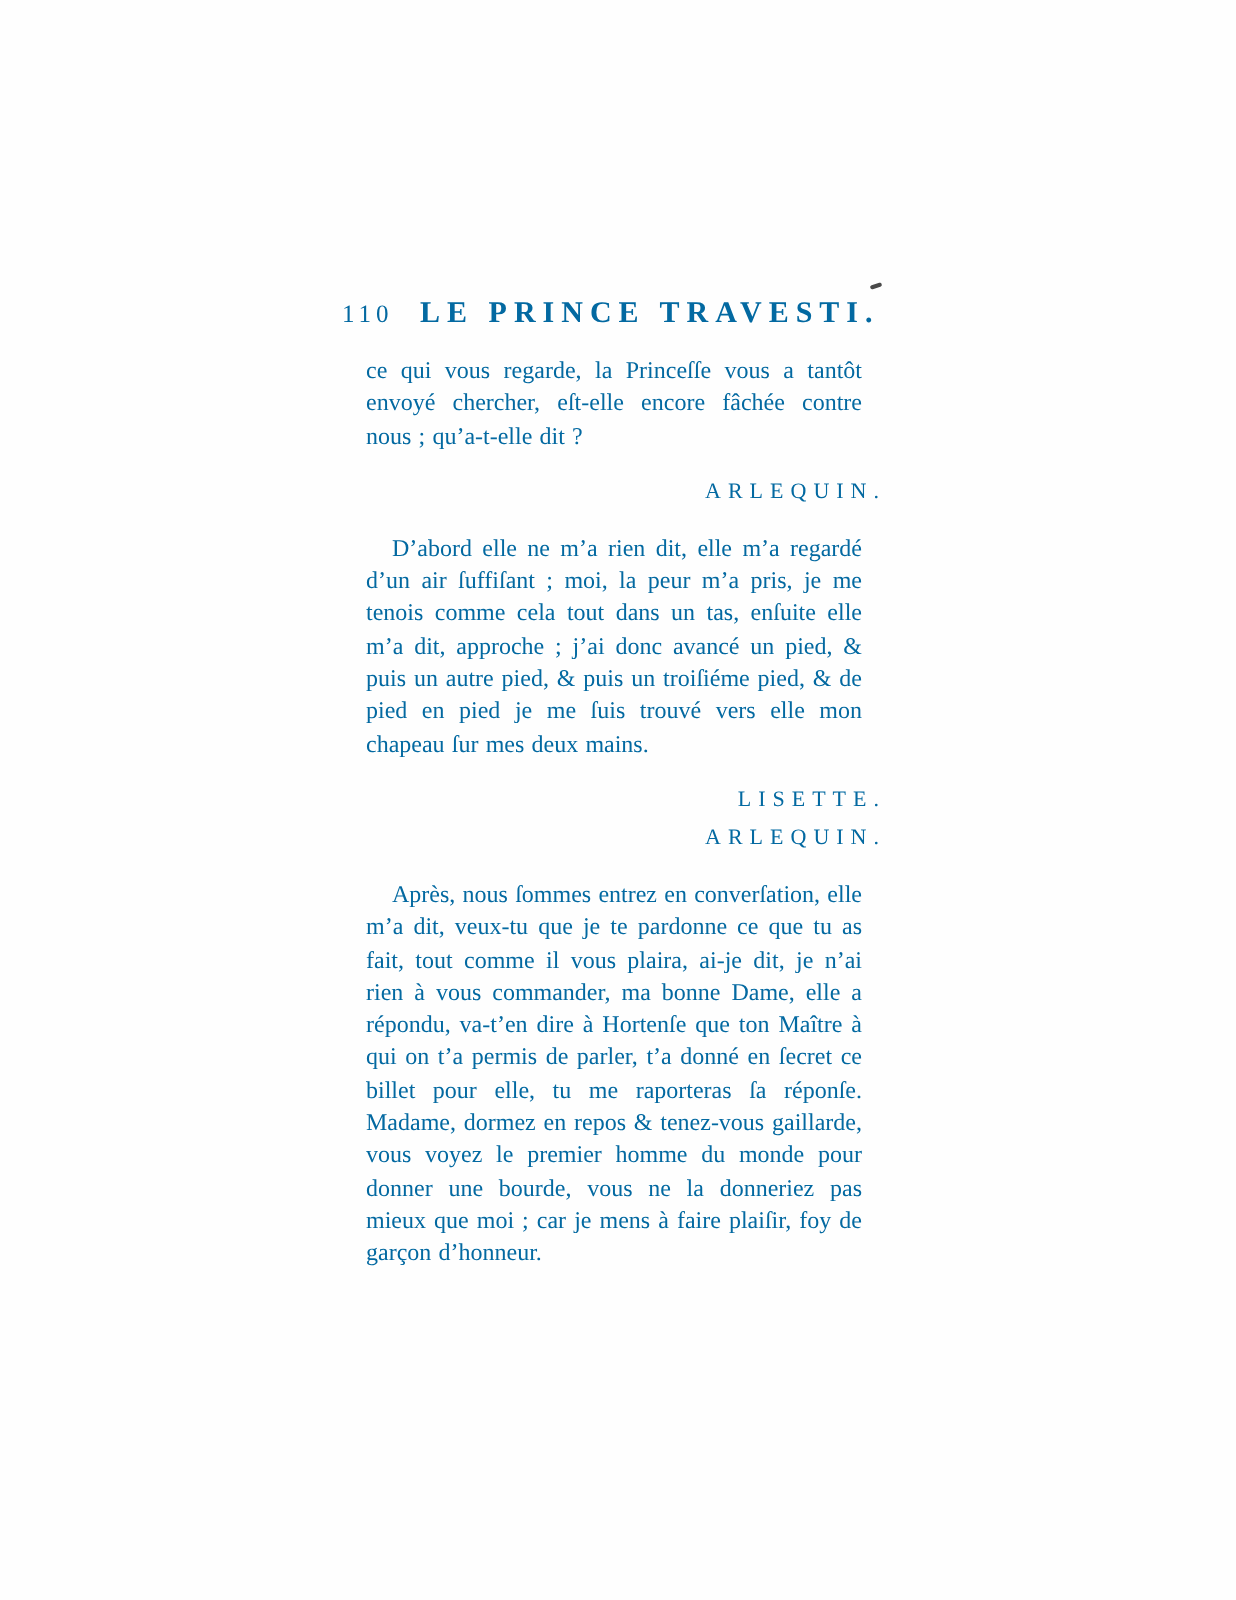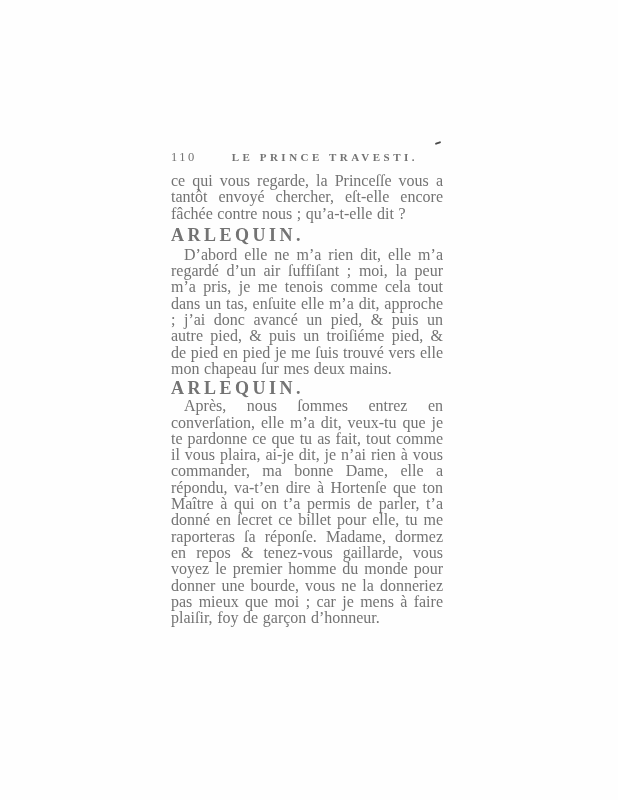--- a/index.html
+++ b/index.html
@@ -6,21 +6,21 @@
     margin: 0;
     padding: 0;
     background: #ffffff;
   }
   .page {
     position: relative;
     width: 618px;
     height: 800px;
     background: #fefefe;
     font-family: "Liberation Serif", "DejaVu Serif", serif;
-    color: #737373;
+    color: #0369a1;
     overflow: hidden;
   }
   .text-block {
     position: absolute;
     left: 171px;
     top: 150px;
     width: 272px;
   }
   .header {
     position: relative;
@@ -33,46 +33,46 @@
   }
   .pagenum {
     letter-spacing: 2.5px;
     margin-right: 10px;
   }
   .running-title {
     flex: 1;
     text-align: center;
     letter-spacing: 3.5px;
     font-weight: bold;
-    font-size: 11px;
+    font-size: 15px;
   }
   .ink-speck {
     position: absolute;
     right: 2px;
     top: -8px;
     width: 6px;
     height: 2px;
     background: #4a4a4a;
     transform: rotate(-18deg);
     border-radius: 1px;
   }
   .para {
-    margin: 0;
-    font-size: 16px;
+    margin: 12px;
+    font-size: 12px;
     line-height: 16.3px;
     text-align: justify;
     word-spacing: 0.6px;
   }
   .para.indent { text-indent: 13px; font-family: Liberation Serif, serif; }
   .speaker {
-    text-align: left;
-    font-size: 18px;
+    text-align: right;
+    font-size: 11px;
     line-height: 16px;
     letter-spacing: 3.5px;
-    font-weight: bold;
+    font-weight: normal;
     margin: 5px 0 4px 0;
   }
   .speaker.tight { margin: 3px 0 2px 0; }
 </style>
 </head>
 <body>
 
 <div class="page">
   <div class="text-block">
 
@@ -81,20 +81,21 @@
       <span class="running-title">LE PRINCE TRAVESTI.</span>
       <span class="ink-speck"></span>
     </div>
 
     <p class="para">ce qui vous regarde, la Princeſſe vous a tantôt envoyé chercher, eſt-elle encore fâchée contre nous ; qu’a-t-elle dit ?</p>
 
     <div class="speaker">ARLEQUIN.</div>
 
     <p class="para indent">D’abord elle ne m’a rien dit, elle m’a regardé d’un air ſuffiſant ; moi, la peur m’a pris, je me tenois comme cela tout dans un tas, enſuite elle m’a dit, approche ; j’ai donc avancé un pied, &amp; puis un autre pied, &amp; puis un troiſiéme pied, &amp; de pied en pied je me ſuis trouvé vers elle mon chapeau ſur mes deux mains.</p>
 
+    <div class="speaker tight">LISETTE.</div>
 
 
     <div class="speaker tight">ARLEQUIN.</div>
 
     <p class="para indent">Après, nous ſommes entrez en converſation, elle m’a dit, veux-tu que je te pardonne ce que tu as fait, tout comme il vous plaira, ai-je dit, je n’ai rien à vous commander, ma bonne Dame, elle a répondu, va-t’en dire à Hortenſe que ton Maître à qui on t’a permis de parler, t’a donné en ſecret ce billet pour elle, tu me raporteras ſa réponſe. Madame, dormez en repos &amp; tenez-vous gaillarde, vous voyez le premier homme du monde pour donner une bourde, vous ne la donneriez pas mieux que moi ; car je mens à faire plaiſir, foy de garçon d’honneur.</p>
 
   </div>
 </div>
 
 </body></html>

